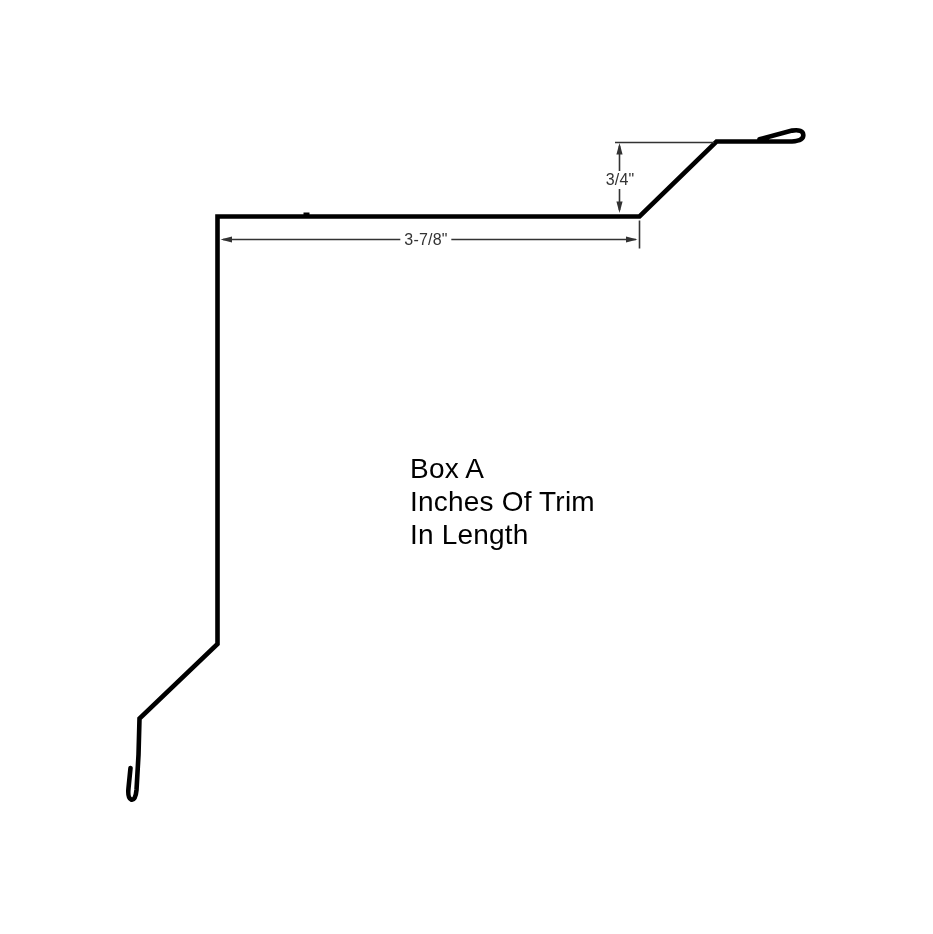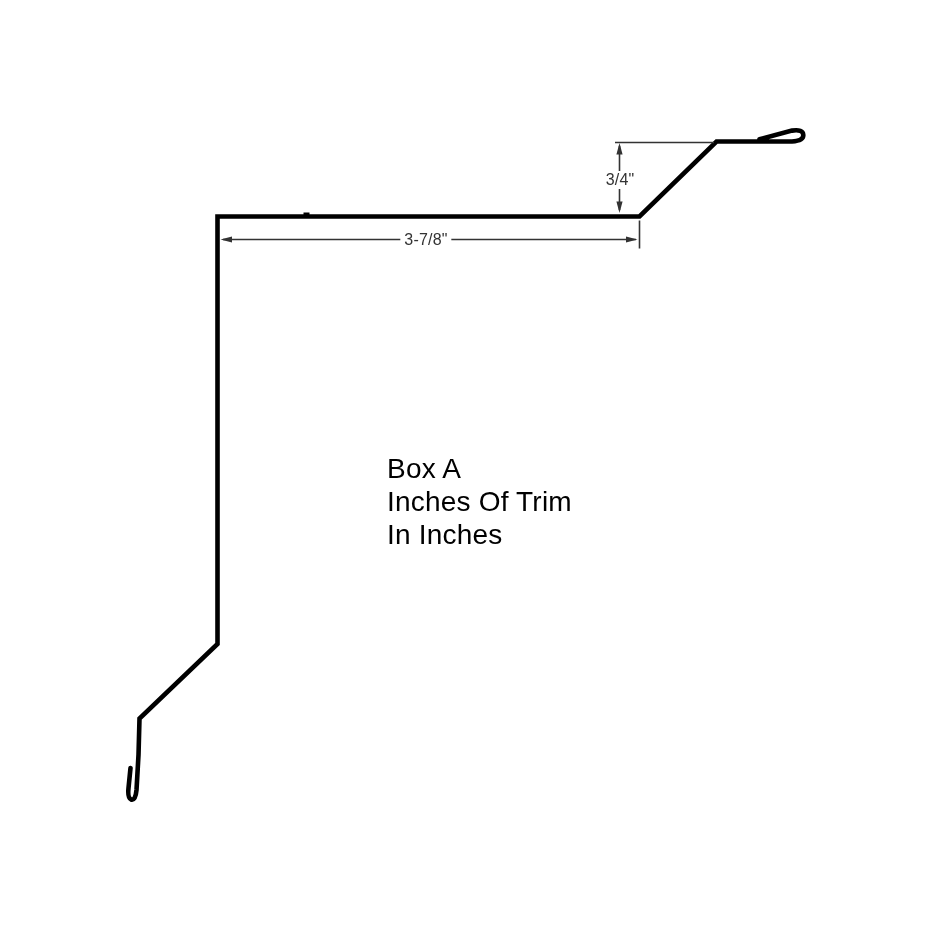--- a/index.html
+++ b/index.html
@@ -34,21 +34,21 @@
   .dim-label.vertical-dim {
     left: 620px;
     top: 180px;
   }
   .dim-label.horizontal-dim {
     left: 426px;
     top: 240px;
   }
   .note-block {
     position: absolute;
-    left: 387px;
+    left: 410px;
     top: 452px;
     color: #000000;
     font-size: 28px;
     line-height: 33px;
     letter-spacing: 0.2px;
     white-space: nowrap;
   }
 </style>
 </head>
 <body>
@@ -89,16 +89,16 @@
     </g>
   </svg>
 
   <span class="dim-label vertical-dim">3/4"</span>
 
   <span class="dim-label horizontal-dim">3-7/8"</span>
 
   <div class="note-block">
     <div>Box A</div>
     <div>Inches Of Trim</div>
-    <div>In Inches</div>
+    <div>In Length</div>
   </div>
 
 </div>
 
 </body></html>

